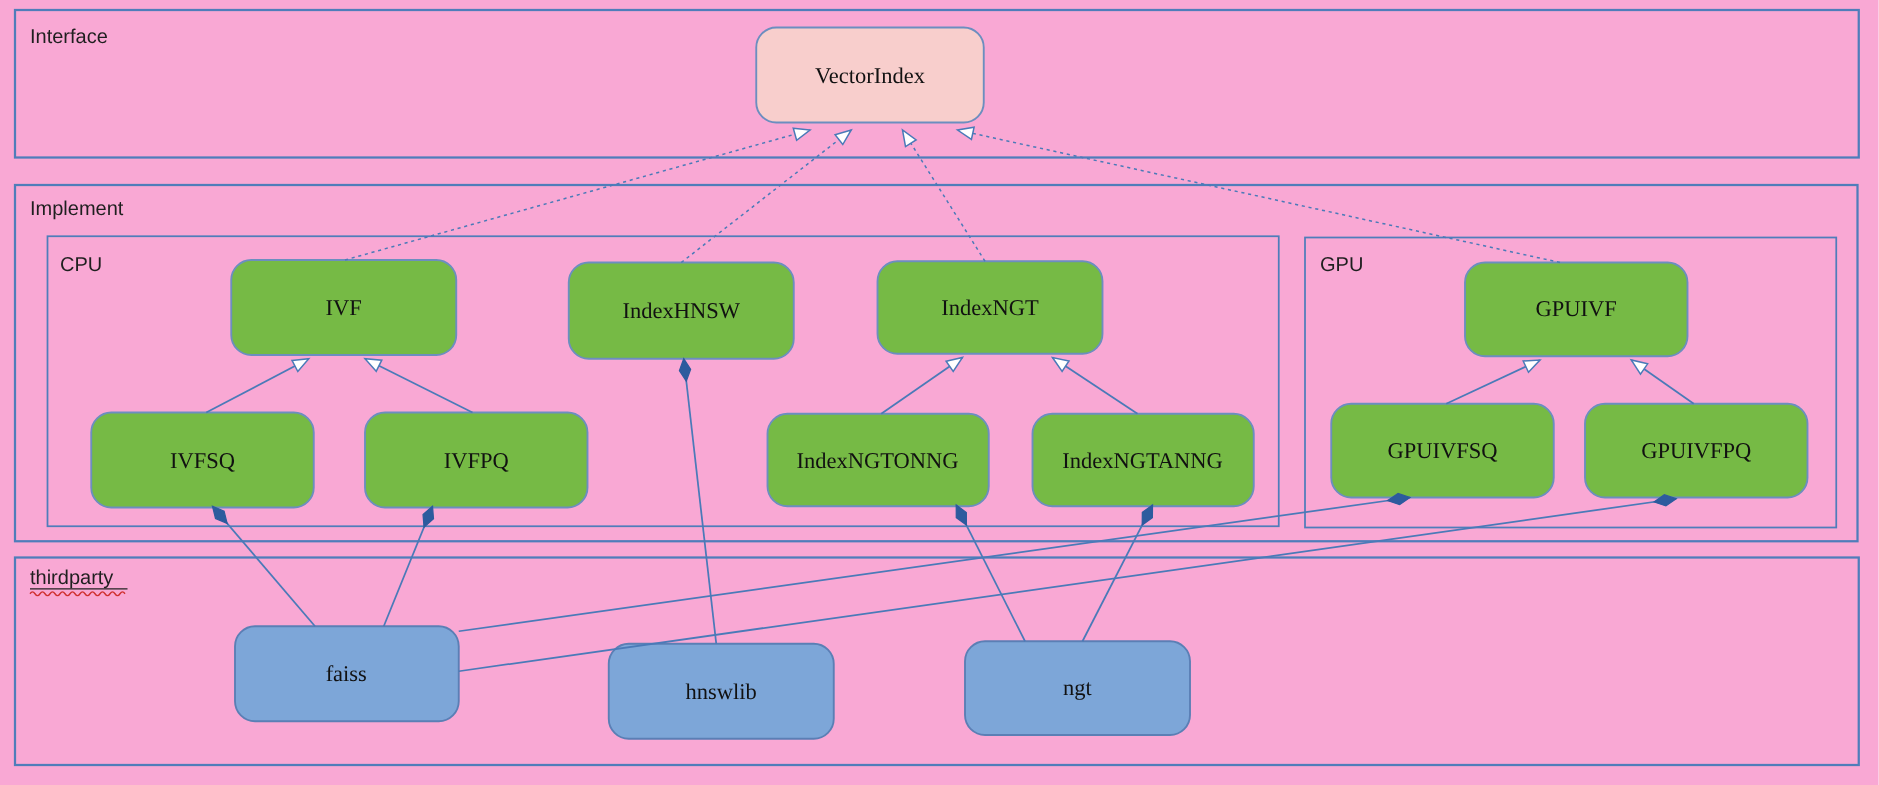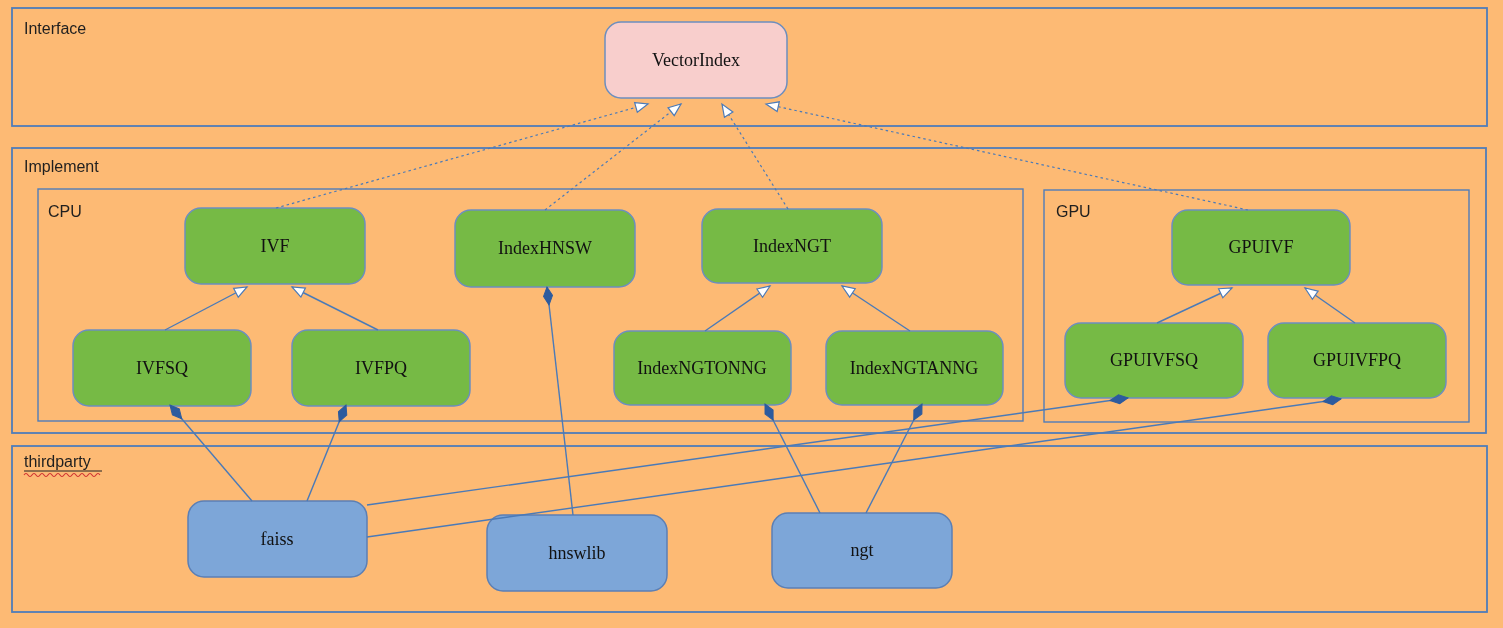--- a/index.html
+++ b/index.html
@@ -1,16 +1,16 @@
 <!DOCTYPE html>
 <html style="--node-green: #76ba45; --node-blue: #7da6d8; --node-pink: #f8cecc; --node-border: #6c8ebf; --node-border-dark: #5b7fb5; --container-border: #4f7dba; --line-blue: #4a7ab8; --diamond-blue: #2d5b9e; --squiggle-red: #d03030; --label-color: #1f1f1f;"><head>
 <meta charset="utf-8">
 <style>
   html,body { margin:0; padding:0; background:#ffffff; }
-  .stage { width:1503px; height:628px; position:relative; background:#fdba74;
+  .stage { width:1503px; height:628px; position:relative; background:#f9a8d4;
            font-family:"Liberation Sans", sans-serif; }
   svg { display:block; }
 
   .container-box { fill:none; stroke:var(--container-border,#4f7dba); stroke-width:1.8px; }
   .container-box.inner { stroke-width:1.4px; }
   .container-label { font-family:"Liberation Sans", sans-serif; font-size:16px;
                      fill:var(--label-color,#1f1f1f); }
   .node-label { font-family:"Liberation Serif","DejaVu Serif",serif; font-size:18px;
                 fill:#111; text-anchor:middle; }
   .node-box { stroke-width:1.5px; }

